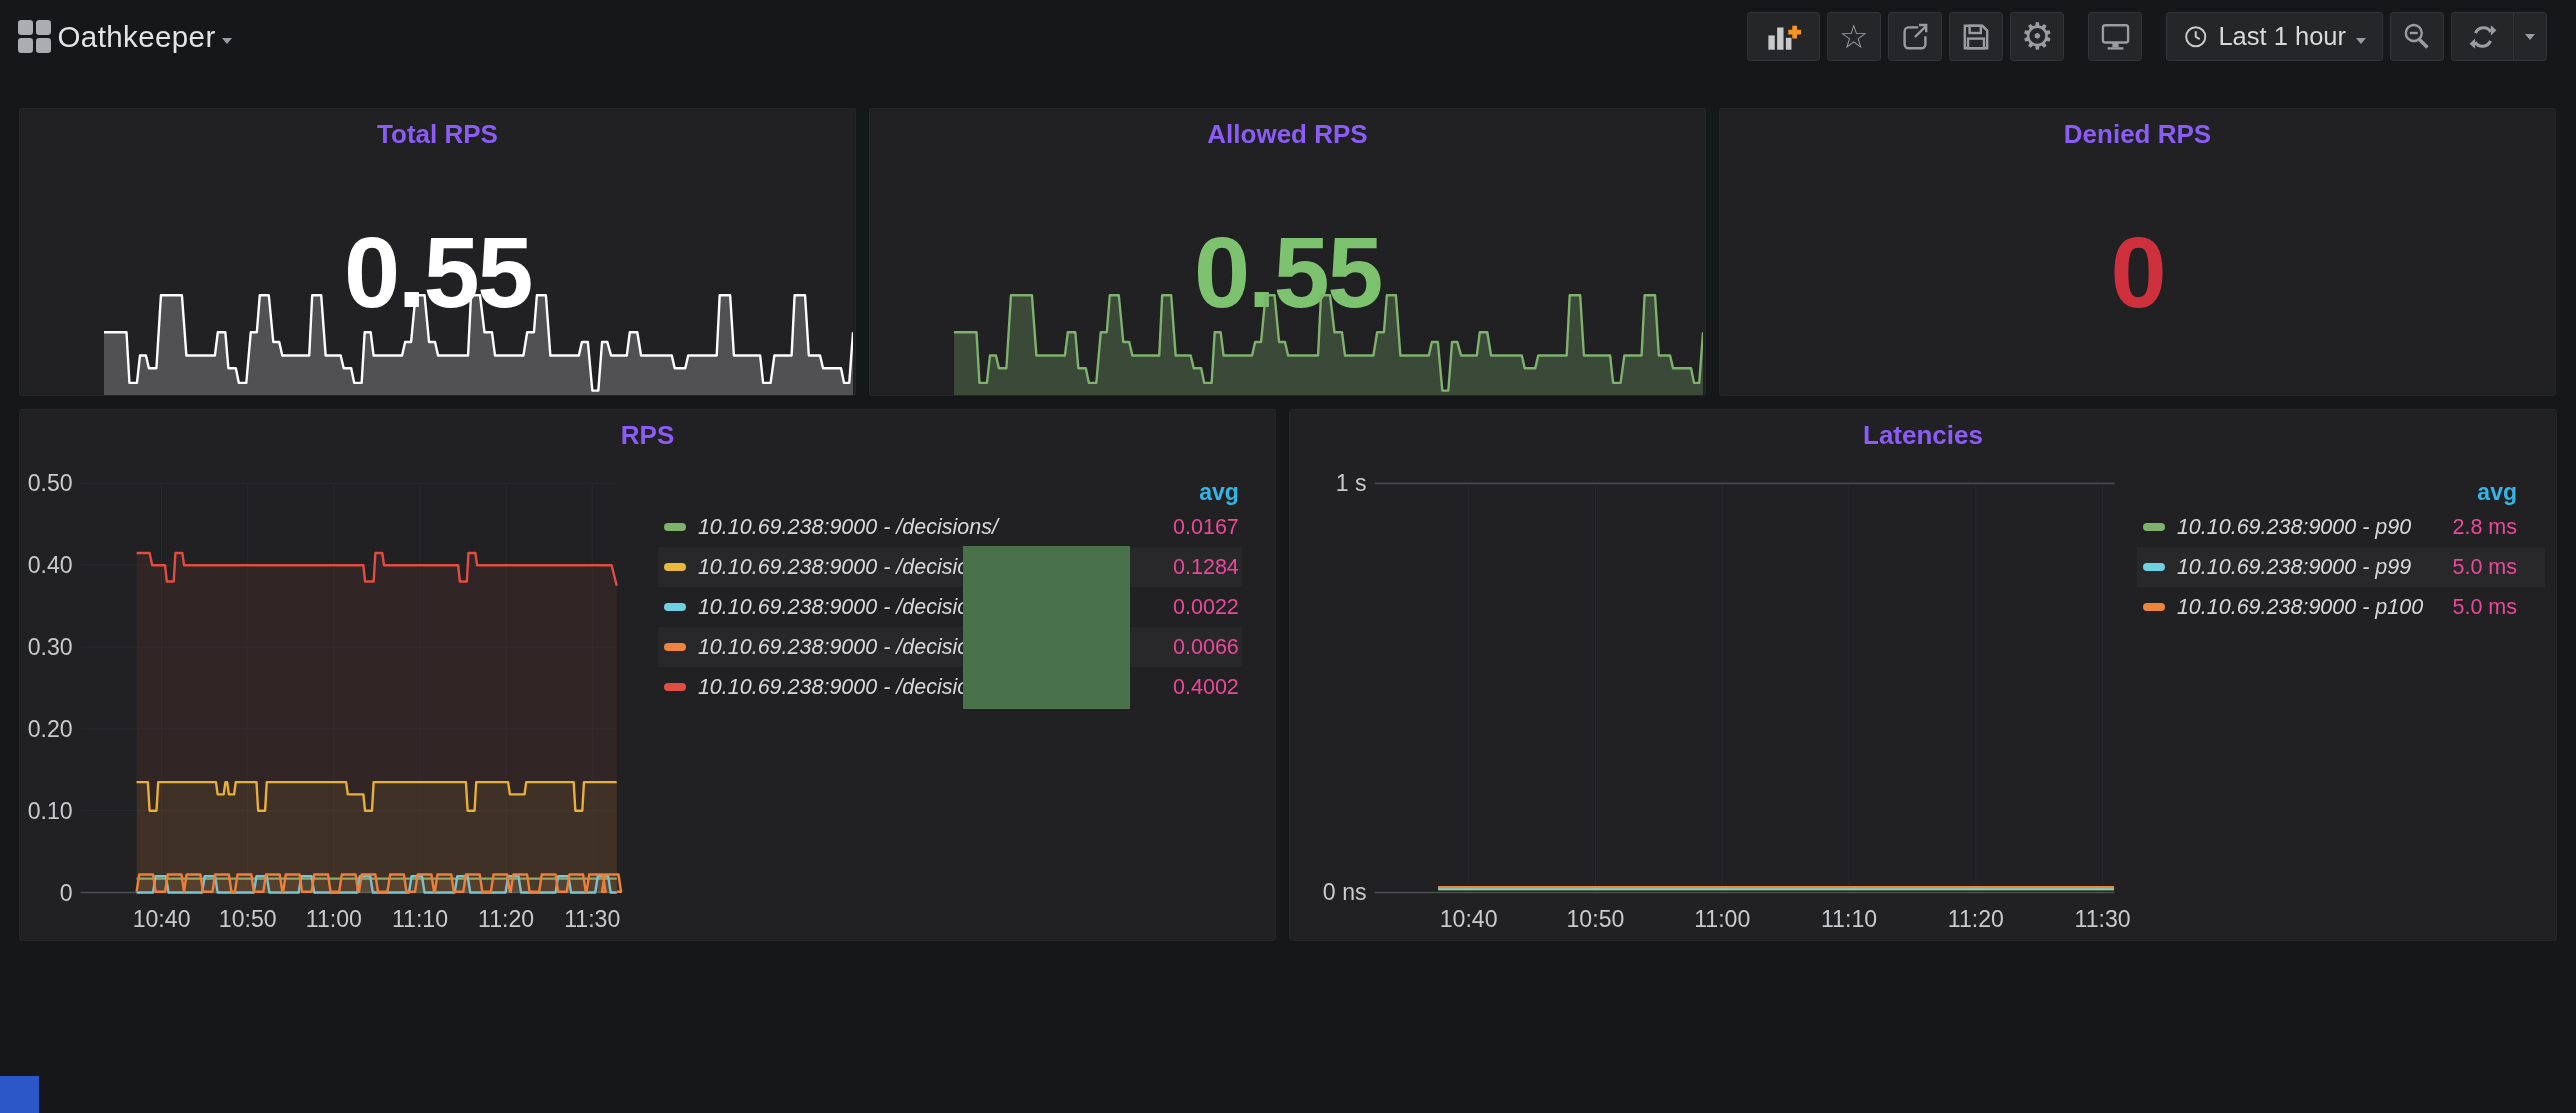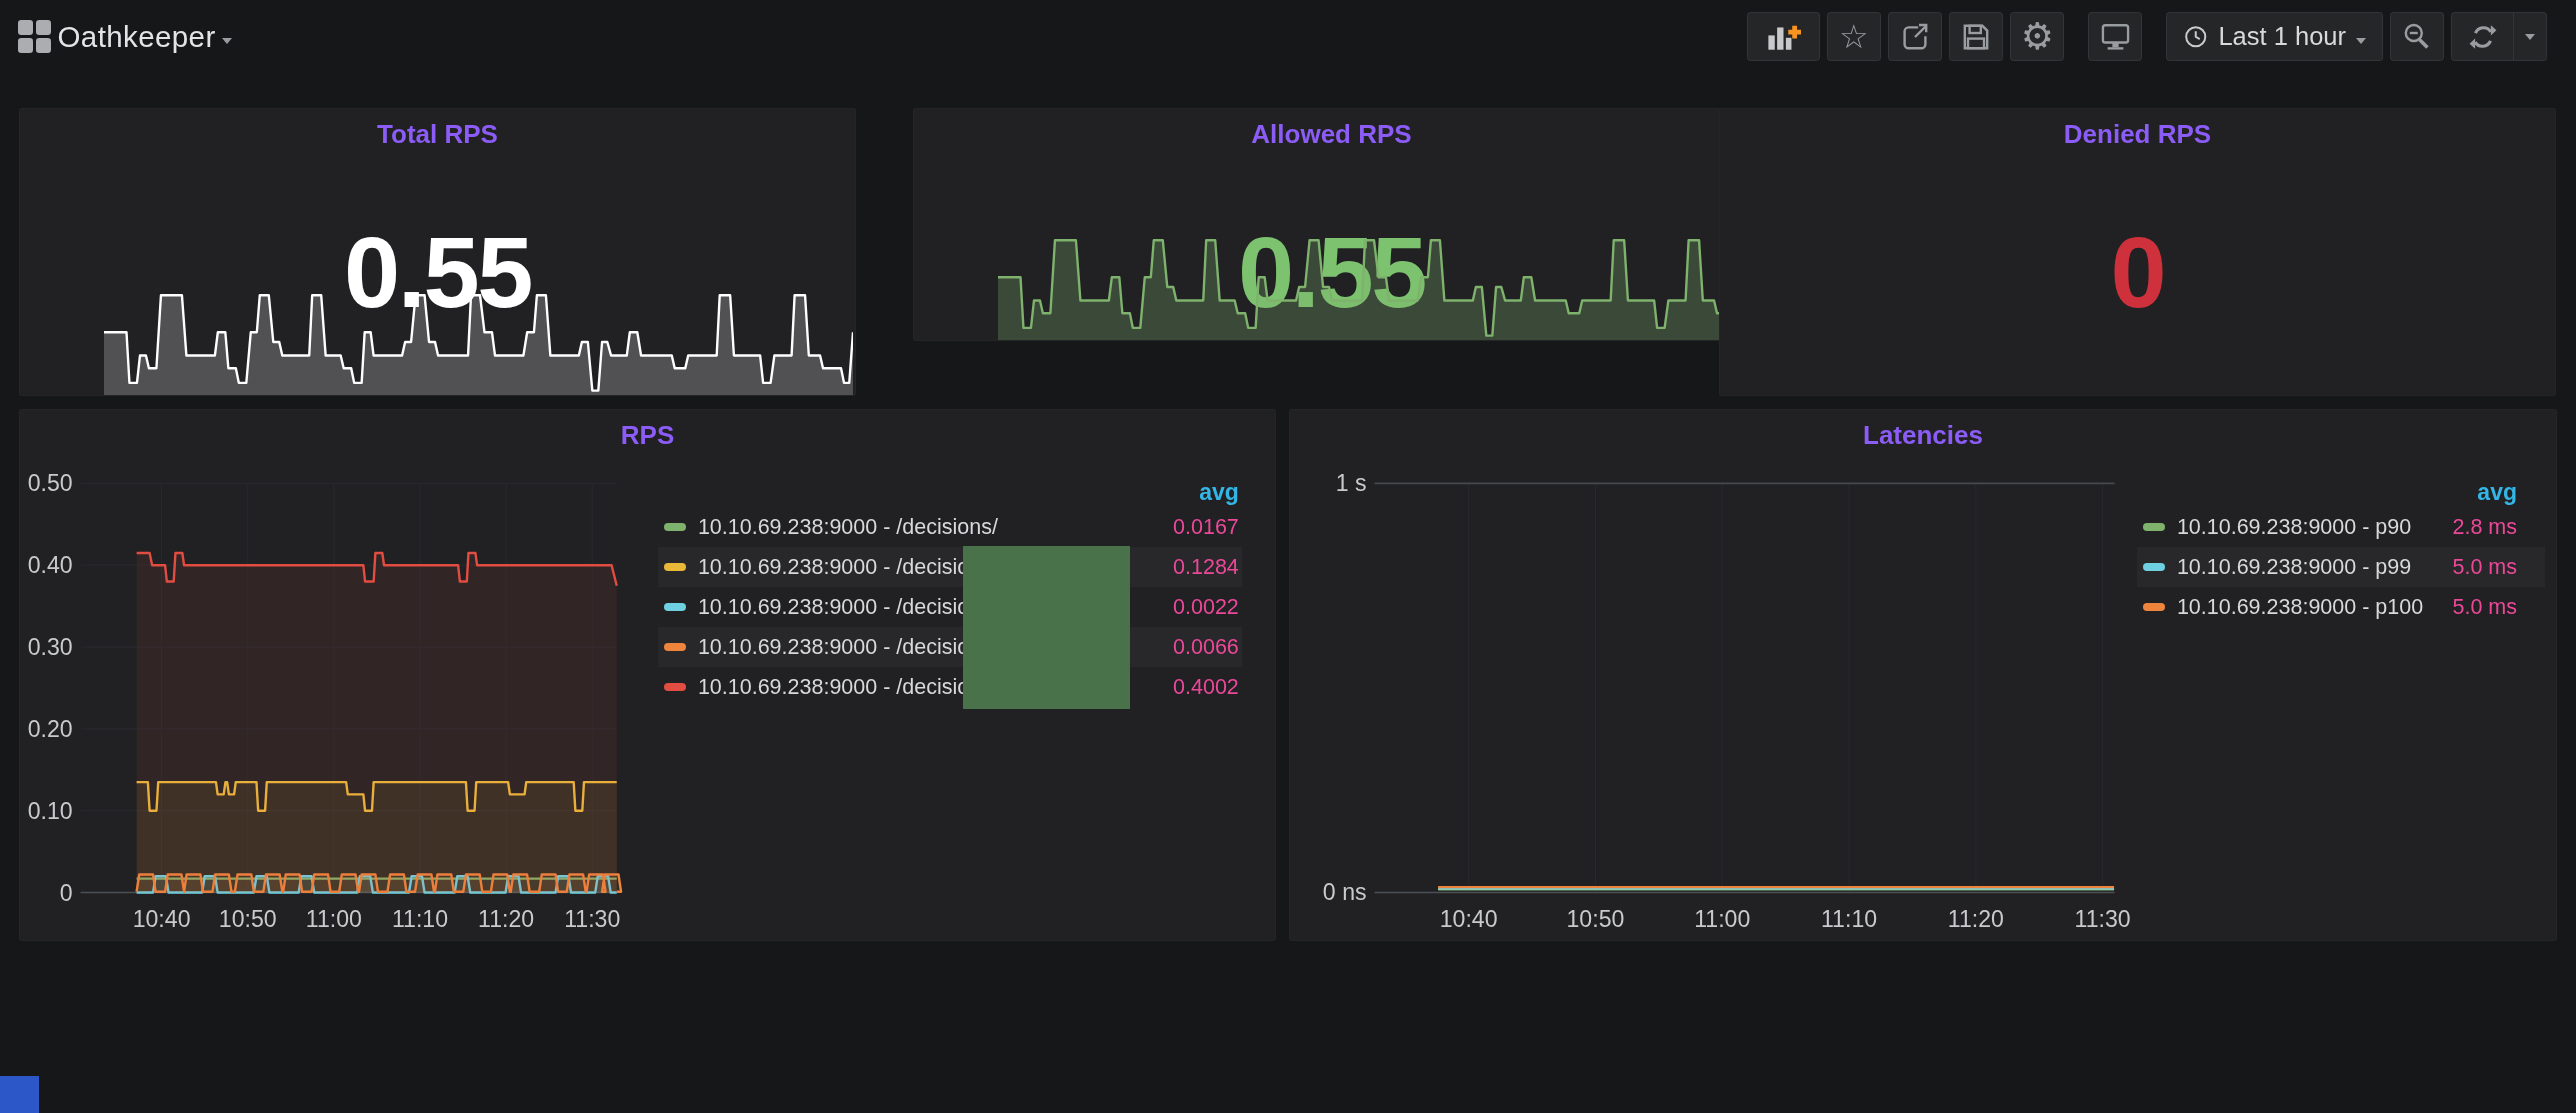--- a/index.html
+++ b/index.html
@@ -37,21 +37,21 @@
                 font-size:101px; font-weight:700; letter-spacing:-2.4px; line-height:1; }
   .spark { position:absolute; left:84px; bottom:0; }
 
   
   .legend { position:absolute; top:67px; font-size:21.5px; }
   .legend-header { height:30px; display:flex; align-items:center; justify-content:flex-end;
                    color:#33b5e5; font-weight:700; font-size:23px; }
   .legend-row { height:40px; display:flex; align-items:center; padding-left:6.4px; cursor:pointer; }
   .legend-row:nth-of-type(odd) { background:rgba(255,255,255,0.035); }
   .swatch { width:21.5px; height:7.2px; border-radius:4px; margin-right:12px; flex:0 0 auto; }
-  .series-name { color:#d8d9da; white-space:nowrap; }
+  .series-name { color:#d8d9da; white-space:nowrap;font-style:italic; }
   .series-value { margin-left:auto; color:#ec4899; }
 
   svg text.tick { font-size:29px; fill:#c9cacc; font-family:"Liberation Sans", sans-serif; }
 
   
   .green-overlay { position:absolute; left:963px; top:546px; width:167px; height:163px; background:#49724A; }
   .blue-corner { position:absolute; left:0; top:1076px; width:39px; height:37px; background:#2B57C8; }
 </style>
 </head>
 <body>
@@ -141,21 +141,21 @@
 
 <div class="panel" style="left:19px; top:108px; width:837px; height:288px;">
   <div class="panel-title">Total RPS</div>
   <div class="stat-value" style="color: rgb(255, 255, 255);">0.55</div>
   <svg class="spark" id="spark-total" width="749" height="103" viewBox="0 0 939 129">
       <path d="M0.0,50.4 L28.2,50.4 L31.9,113.8 L41.3,113.8 L45.1,79.6 L52.6,79.6 L56.3,95.5 L65.7,95.5 L71.4,4.0 L97.7,4.0 L103.3,79.6 L139.0,79.6 L142.7,50.4 L152.1,50.4 L155.9,95.5 L165.3,95.5 L169.0,113.8 L178.4,113.8 L184.0,50.4 L191.6,50.4 L195.3,4.0 L206.6,4.0 L212.2,62.6 L219.7,62.6 L223.5,79.6 L257.3,79.6 L261.0,4.0 L272.3,4.0 L277.9,79.6 L296.7,79.6 L300.5,95.5 L309.9,95.5 L313.6,113.8 L323.0,113.8 L326.8,50.4 L334.3,50.4 L338.0,79.6 L373.7,79.6 L377.5,62.6 L385.0,62.6 L390.6,4.0 L401.9,4.0 L407.5,62.6 L415.0,62.6 L418.8,79.6 L456.4,79.6 L460.1,4.0 L471.4,4.0 L477.0,50.4 L486.4,50.4 L490.2,79.6 L525.8,79.6 L530.5,50.4 L539.0,50.4 L542.7,4.0 L554.0,4.0 L559.6,79.6 L595.3,79.6 L599.1,62.6 L606.6,62.6 L612.2,123.6 L619.7,123.6 L624.4,62.6 L631.0,62.6 L635.7,79.6 L655.4,79.6 L659.2,50.4 L668.6,50.4 L673.3,79.6 L711.8,79.6 L715.5,95.5 L728.7,95.5 L732.4,79.6 L768.1,79.6 L771.9,4.0 L785.0,4.0 L789.7,79.6 L822.6,79.6 L826.3,113.8 L835.7,113.8 L840.4,79.6 L862.0,79.6 L865.8,4.0 L878.9,4.0 L883.6,79.6 L897.7,79.6 L901.4,95.5 L924.0,95.5 L927.7,113.8 L934.3,113.8 L939.0,50.4 L939,129 L0,129 Z" fill="rgba(255,255,255,0.22)" stroke="none"></path>
       <path d="M0.0,50.4 L28.2,50.4 L31.9,113.8 L41.3,113.8 L45.1,79.6 L52.6,79.6 L56.3,95.5 L65.7,95.5 L71.4,4.0 L97.7,4.0 L103.3,79.6 L139.0,79.6 L142.7,50.4 L152.1,50.4 L155.9,95.5 L165.3,95.5 L169.0,113.8 L178.4,113.8 L184.0,50.4 L191.6,50.4 L195.3,4.0 L206.6,4.0 L212.2,62.6 L219.7,62.6 L223.5,79.6 L257.3,79.6 L261.0,4.0 L272.3,4.0 L277.9,79.6 L296.7,79.6 L300.5,95.5 L309.9,95.5 L313.6,113.8 L323.0,113.8 L326.8,50.4 L334.3,50.4 L338.0,79.6 L373.7,79.6 L377.5,62.6 L385.0,62.6 L390.6,4.0 L401.9,4.0 L407.5,62.6 L415.0,62.6 L418.8,79.6 L456.4,79.6 L460.1,4.0 L471.4,4.0 L477.0,50.4 L486.4,50.4 L490.2,79.6 L525.8,79.6 L530.5,50.4 L539.0,50.4 L542.7,4.0 L554.0,4.0 L559.6,79.6 L595.3,79.6 L599.1,62.6 L606.6,62.6 L612.2,123.6 L619.7,123.6 L624.4,62.6 L631.0,62.6 L635.7,79.6 L655.4,79.6 L659.2,50.4 L668.6,50.4 L673.3,79.6 L711.8,79.6 L715.5,95.5 L728.7,95.5 L732.4,79.6 L768.1,79.6 L771.9,4.0 L785.0,4.0 L789.7,79.6 L822.6,79.6 L826.3,113.8 L835.7,113.8 L840.4,79.6 L862.0,79.6 L865.8,4.0 L878.9,4.0 L883.6,79.6 L897.7,79.6 L901.4,95.5 L924.0,95.5 L927.7,113.8 L934.3,113.8 L939.0,50.4" fill="none" stroke="#ffffff" stroke-width="3" stroke-linejoin="round"></path>
     </svg>
 </div>
 
-<div class="panel" style="left:869px; top:108px; width:837px; height:233px;margin-left:44px;">
+<div class="panel" style="left:869px; top:108px; width:837px; height:288px;">
   <div class="panel-title">Allowed RPS</div>
   <div class="stat-value" style="color: rgb(125, 195, 111);">0.55</div>
   <svg class="spark" id="spark-allowed" width="749" height="103" viewBox="0 0 939 129">
       <path d="M0.0,50.4 L28.2,50.4 L31.9,113.8 L41.3,113.8 L45.1,79.6 L52.6,79.6 L56.3,95.5 L65.7,95.5 L71.4,4.0 L97.7,4.0 L103.3,79.6 L139.0,79.6 L142.7,50.4 L152.1,50.4 L155.9,95.5 L165.3,95.5 L169.0,113.8 L178.4,113.8 L184.0,50.4 L191.6,50.4 L195.3,4.0 L206.6,4.0 L212.2,62.6 L219.7,62.6 L223.5,79.6 L257.3,79.6 L261.0,4.0 L272.3,4.0 L277.9,79.6 L296.7,79.6 L300.5,95.5 L309.9,95.5 L313.6,113.8 L323.0,113.8 L326.8,50.4 L334.3,50.4 L338.0,79.6 L373.7,79.6 L377.5,62.6 L385.0,62.6 L390.6,4.0 L401.9,4.0 L407.5,62.6 L415.0,62.6 L418.8,79.6 L456.4,79.6 L460.1,4.0 L471.4,4.0 L477.0,50.4 L486.4,50.4 L490.2,79.6 L525.8,79.6 L530.5,50.4 L539.0,50.4 L542.7,4.0 L554.0,4.0 L559.6,79.6 L595.3,79.6 L599.1,62.6 L606.6,62.6 L612.2,123.6 L619.7,123.6 L624.4,62.6 L631.0,62.6 L635.7,79.6 L655.4,79.6 L659.2,50.4 L668.6,50.4 L673.3,79.6 L711.8,79.6 L715.5,95.5 L728.7,95.5 L732.4,79.6 L768.1,79.6 L771.9,4.0 L785.0,4.0 L789.7,79.6 L822.6,79.6 L826.3,113.8 L835.7,113.8 L840.4,79.6 L862.0,79.6 L865.8,4.0 L878.9,4.0 L883.6,79.6 L897.7,79.6 L901.4,95.5 L924.0,95.5 L927.7,113.8 L934.3,113.8 L939.0,50.4 L939,129 L0,129 Z" fill="rgba(126,178,109,0.28)" stroke="none"></path>
       <path d="M0.0,50.4 L28.2,50.4 L31.9,113.8 L41.3,113.8 L45.1,79.6 L52.6,79.6 L56.3,95.5 L65.7,95.5 L71.4,4.0 L97.7,4.0 L103.3,79.6 L139.0,79.6 L142.7,50.4 L152.1,50.4 L155.9,95.5 L165.3,95.5 L169.0,113.8 L178.4,113.8 L184.0,50.4 L191.6,50.4 L195.3,4.0 L206.6,4.0 L212.2,62.6 L219.7,62.6 L223.5,79.6 L257.3,79.6 L261.0,4.0 L272.3,4.0 L277.9,79.6 L296.7,79.6 L300.5,95.5 L309.9,95.5 L313.6,113.8 L323.0,113.8 L326.8,50.4 L334.3,50.4 L338.0,79.6 L373.7,79.6 L377.5,62.6 L385.0,62.6 L390.6,4.0 L401.9,4.0 L407.5,62.6 L415.0,62.6 L418.8,79.6 L456.4,79.6 L460.1,4.0 L471.4,4.0 L477.0,50.4 L486.4,50.4 L490.2,79.6 L525.8,79.6 L530.5,50.4 L539.0,50.4 L542.7,4.0 L554.0,4.0 L559.6,79.6 L595.3,79.6 L599.1,62.6 L606.6,62.6 L612.2,123.6 L619.7,123.6 L624.4,62.6 L631.0,62.6 L635.7,79.6 L655.4,79.6 L659.2,50.4 L668.6,50.4 L673.3,79.6 L711.8,79.6 L715.5,95.5 L728.7,95.5 L732.4,79.6 L768.1,79.6 L771.9,4.0 L785.0,4.0 L789.7,79.6 L822.6,79.6 L826.3,113.8 L835.7,113.8 L840.4,79.6 L862.0,79.6 L865.8,4.0 L878.9,4.0 L883.6,79.6 L897.7,79.6 L901.4,95.5 L924.0,95.5 L927.7,113.8 L934.3,113.8 L939.0,50.4" fill="none" stroke="#7EB26D" stroke-width="3" stroke-linejoin="round"></path>
     </svg>
 </div>
 
 <div class="panel" style="left:1719px; top:108px; width:837px; height:288px;">
   <div class="panel-title">Denied RPS</div>

